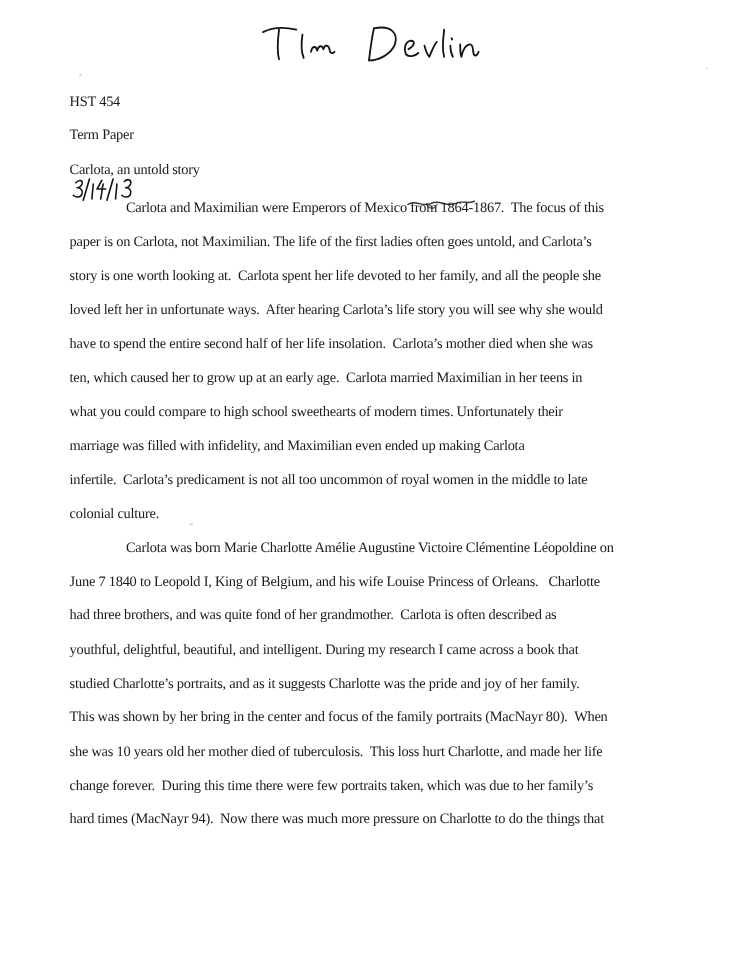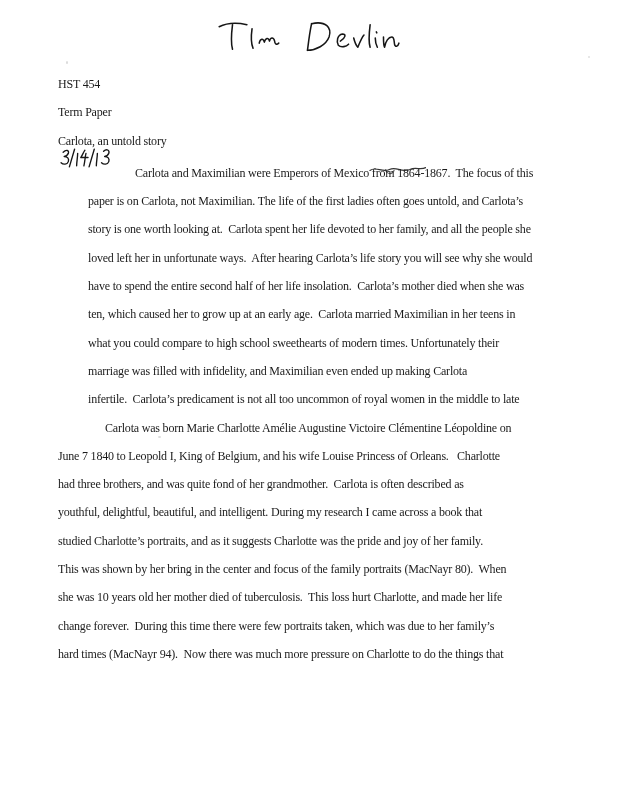--- a/index.html
+++ b/index.html
@@ -40,21 +40,21 @@
     width: 540px;
   }
   .line {
     white-space: pre;
     font-size: 12px;
     letter-spacing: -0.2px;
     line-height: 28.3px;
     height: 28.3px;
   }
   .indent { padding-left: 47px; }
-  .para-1 { margin-top: 4px; margin-left: 30px; }
+  .para-1 { margin-top: 4px; }
   .para-2 { margin-top: 0; font-family: Liberation Serif, serif; }
   .penmark {
     position: relative;
     display: inline-block;
   }
   .penmark svg {
     position: absolute;
     left: -3px;
     top: 3px;
     width: calc(100% + 9px);
@@ -126,20 +126,21 @@
               <path d="M18,8 C19,13 25,14 27,9" style="opacity:.7"></path>
             </svg></span><span>-1867.  The focus of this</span></div>
       <div class="line">paper is on Carlota, not Maximilian. The life of the first ladies often goes untold, and Carlota’s</div>
       <div class="line">story is one worth looking at.  Carlota spent her life devoted to her family, and all the people she</div>
       <div class="line">loved left her in unfortunate ways.  After hearing Carlota’s life story you will see why she would</div>
       <div class="line">have to spend the entire second half of her life insolation.  Carlota’s mother died when she was</div>
       <div class="line">ten, which caused her to grow up at an early age.  Carlota married Maximilian in her teens in</div>
       <div class="line">what you could compare to high school sweethearts of modern times. Unfortunately their</div>
       <div class="line">marriage was filled with infidelity, and Maximilian even ended up making Carlota</div>
       <div class="line">infertile.  Carlota’s predicament is not all too uncommon of royal women in the middle to late</div>
+      <div class="line">colonial culture.</div>
     </div>
 
     <div class="para-2">
       <div class="line indent">Carlota was born Marie Charlotte Amélie Augustine Victoire Clémentine Léopoldine on</div>
       <div class="line">June 7 1840 to Leopold I, King of Belgium, and his wife Louise Princess of Orleans.   Charlotte</div>
       <div class="line">had three brothers, and was quite fond of her grandmother.  Carlota is often described as</div>
       <div class="line">youthful, delightful, beautiful, and intelligent. During my research I came across a book that</div>
       <div class="line">studied Charlotte’s portraits, and as it suggests Charlotte was the pride and joy of her family.</div>
       <div class="line">This was shown by her bring in the center and focus of the family portraits (MacNayr 80).  When</div>
       <div class="line">she was 10 years old her mother died of tuberculosis.  This loss hurt Charlotte, and made her life</div>

